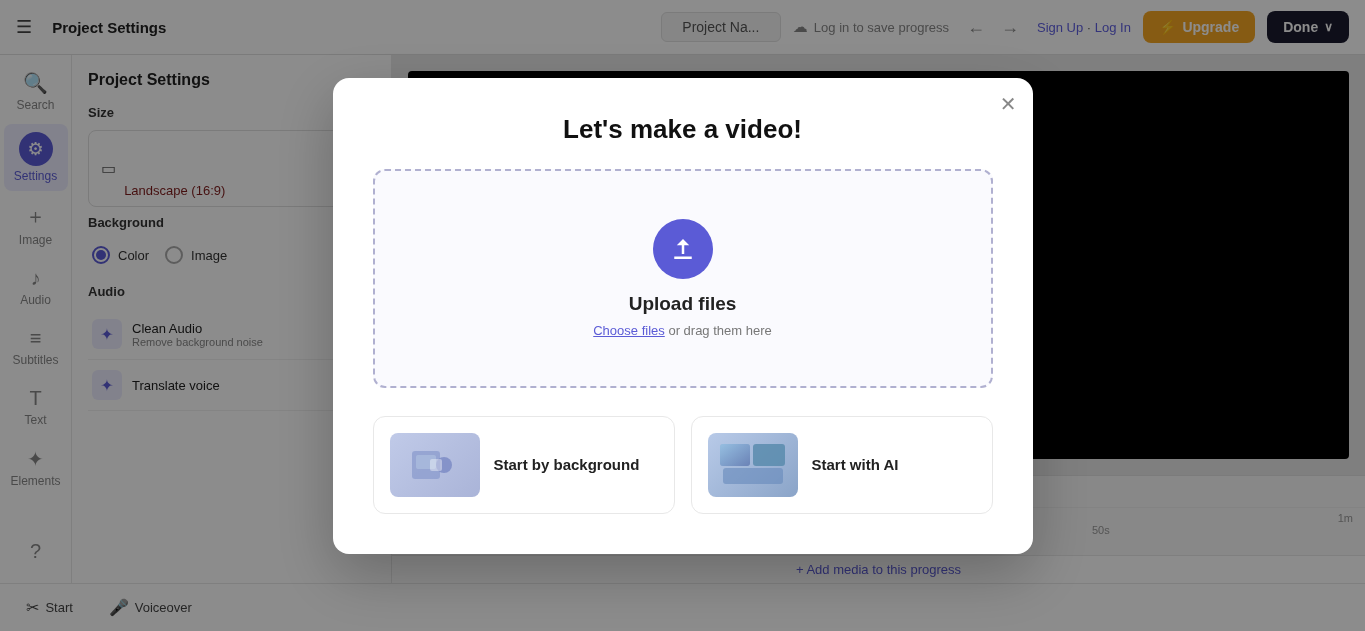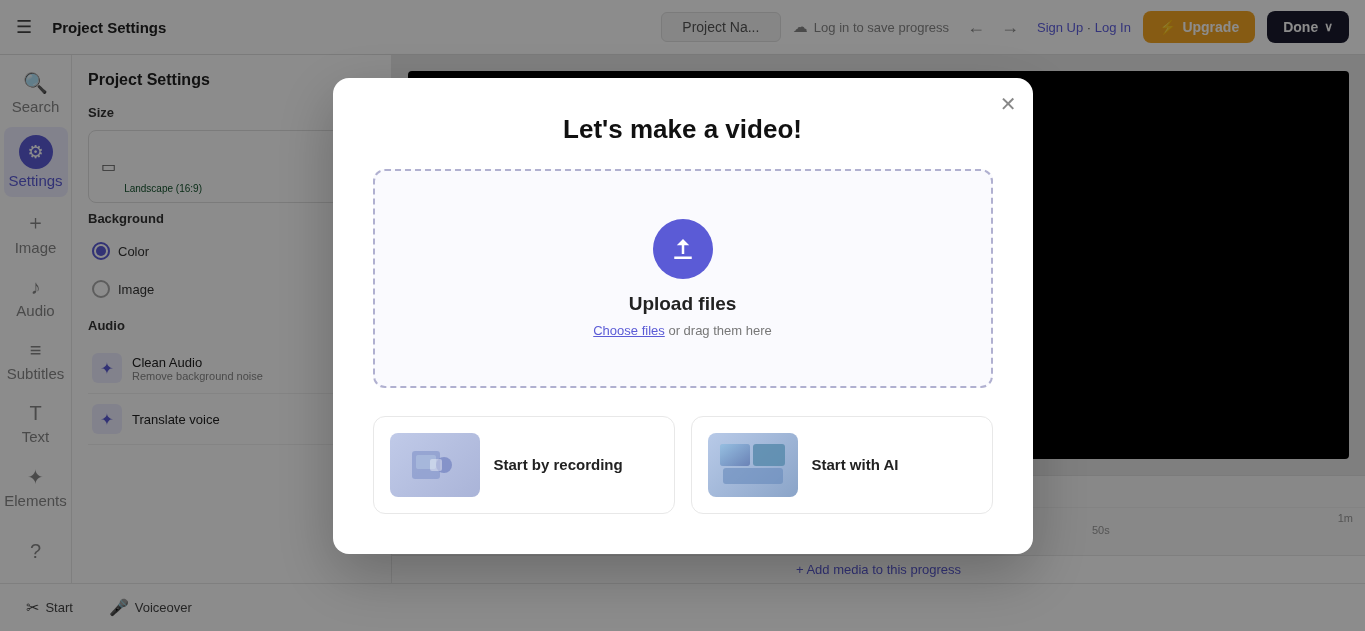--- a/index.html
+++ b/index.html
@@ -47,43 +47,43 @@
     .sidebar-icons {
       width: 72px; background: #fff; border-right: 1px solid #e8e8e8;
       display: flex; flex-direction: column; align-items: center; padding-top: 8px; gap: 4px; flex-shrink: 0;
     }
     .sidebar-icon-item {
       display: flex; flex-direction: column; align-items: center;
       padding: 8px 6px; border-radius: 8px; cursor: pointer; width: 64px; gap: 3px;
     }
     .sidebar-icon-item.active { background: #ededff; }
     .sidebar-icon-item .icon-sym { font-size: 20px; color: #888; }
-    .sidebar-icon-item .icon-label { font-size: 15px; color: #888; }
+    .sidebar-icon-item .icon-label { font-size: 12px; color: #888; }
     .sidebar-icon-item.active .icon-label { color: #5b5bd6; }
     .sidebar-icon-circle {
       width: 34px; height: 34px; border-radius: 50%; background: #5b5bd6;
       display: flex; align-items: center; justify-content: center; color: #fff; font-size: 18px;
     }
     .sidebar-help { margin-top: auto; margin-bottom: 12px; }
 
     
     .left-panel {
       width: 320px; background: #fff; border-right: 1px solid #e8e8e8;
       padding: 16px; overflow-y: auto; flex-shrink: 0;
     }
     .left-panel h2 { font-size: 16px; font-weight: 600; color: #222; margin-bottom: 16px; }
     .section-label { font-size: 13px; font-weight: 600; color: #333; margin-bottom: 10px; margin-top: 6px; }
     .size-option {
       display: flex; align-items: center; gap: 8px;
       border: 1px solid #e0e0e0; border-radius: 8px; padding: 8px 12px; cursor: pointer; margin-bottom: 8px;
     }
     .size-icon { font-size: 16px; color: #555; }
-    .size-text { font-size: 10px; color: #14532d; margin-top: 44px; }
-
-    .bg-options { display: flex; flex-direction: column; gap: 8px; }
+    .size-text { font-size: 13px; color: #7f1d1d; margin-top: 44px; }
+
+    .bg-options { display: flex; flex-direction: row; gap: 8px; }
     .bg-option { display: flex; align-items: center; gap: 8px; cursor: pointer; padding: 6px 4px; }
     .radio-outer {
       width: 18px; height: 18px; border-radius: 50%; border: 2px solid #aaa;
       display: flex; align-items: center; justify-content: center; flex-shrink: 0;
     }
     .radio-outer.selected { border-color: #5b5bd6; }
     .radio-inner { width: 10px; height: 10px; border-radius: 50%; background: #5b5bd6; }
     .bg-label { font-size: 13px; color: #333; }
 
     .audio-section { margin-top: 14px; }
@@ -386,21 +386,21 @@
           <div class="record-thumb-inner">
 
             <svg width="50" height="40" viewBox="0 0 50 40">
               <rect x="2" y="6" width="28" height="28" rx="3" fill="#8899cc" opacity="0.7"></rect>
               <rect x="6" y="10" width="20" height="14" rx="2" fill="#aabbdd" opacity="0.8"></rect>
               <circle cx="34" cy="20" r="8" fill="#6677bb" opacity="0.6"></circle>
               <rect x="20" y="14" width="12" height="12" rx="2" fill="#fff" opacity="0.4"></rect>
             </svg>
           </div>
         </div>
-        <span class="modal-option-label">Start by recording</span>
+        <span class="modal-option-label">Start by background</span>
       </div>
       <div class="modal-option">
         <div class="modal-option-thumb ai-thumb">
           <div class="ai-thumb-inner">
             <svg width="70" height="50" viewBox="0 0 70 50">
               <rect x="2" y="4" width="30" height="22" rx="3" fill="#7799bb" opacity="0.8"></rect>
               <rect x="2" y="4" width="30" height="22" rx="3" fill="url(#g1)" opacity="0.5"></rect>
               <rect x="35" y="4" width="32" height="22" rx="3" fill="#5588aa" opacity="0.8"></rect>
               <rect x="5" y="28" width="60" height="16" rx="3" fill="#6688bb" opacity="0.6"></rect>
               <defs>

